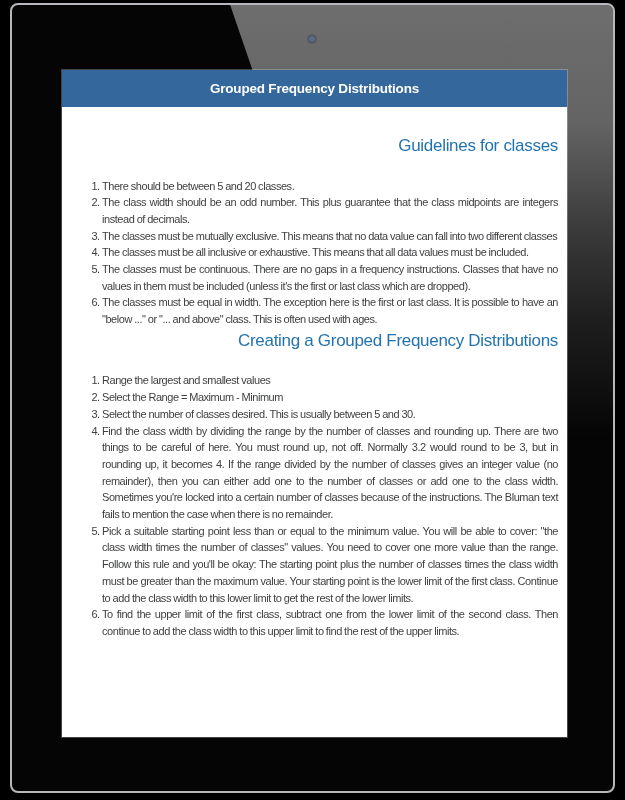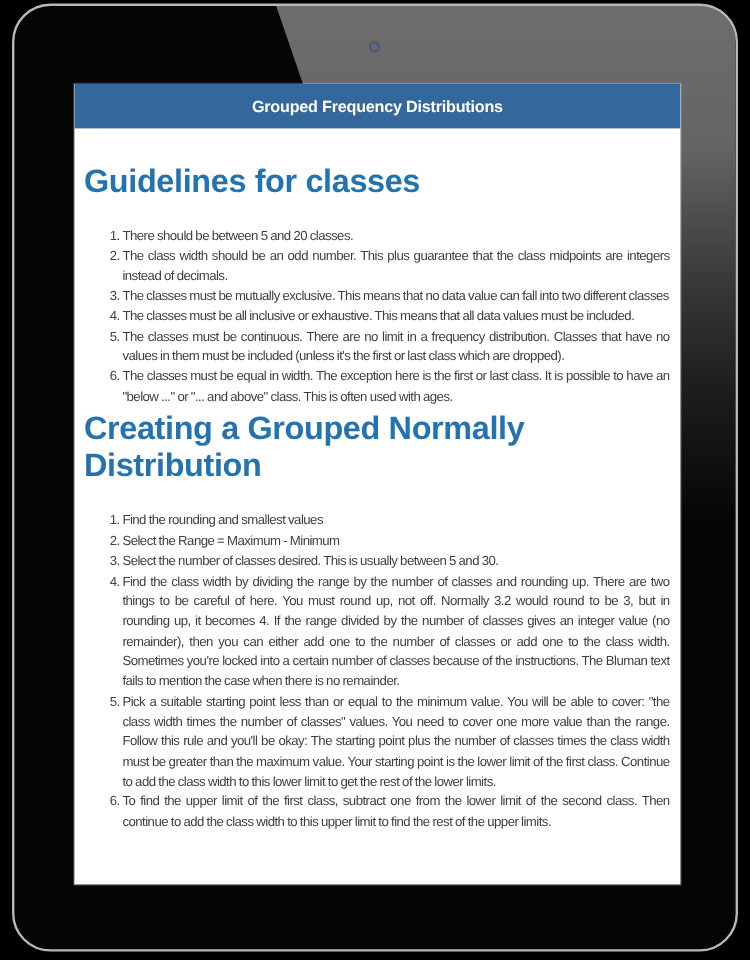--- a/index.html
+++ b/index.html
@@ -8,21 +8,21 @@
     background: #000;
     overflow: hidden;
     font-family: "Liberation Sans", sans-serif;
   }
   .device {
     position: absolute;
     left: 10px; top: 3px;
     width: 601px; height: 786px;
     background: var(--device-body, #050505);
     border: 2px solid var(--device-rim, #b8b8bc);
-    border-radius: 32px;
+    border-radius: 8px;
     overflow: hidden;
     box-sizing: content-box;
   }
   .glare {
     position: absolute; inset: 0;
     clip-path: polygon(36.3% 0, 100% 0, 100% 100%, 81.2% 100%);
     background: linear-gradient(180deg,
       rgba(255,255,255,0.42) 0%,
       rgba(255,255,255,0.38) 15%,
       rgba(255,255,255,0.22) 28%,
@@ -57,25 +57,26 @@
     color: #ffffff;
     font-weight: bold;
     font-size: 13.5px;
     letter-spacing: -0.2px;
   }
   .content {
     padding: 26px 9px 0 8px;
   }
   .section-heading {
     color: var(--heading, #2373b0);
-    font-size: 27px;
-    font-weight: bold;
+    font-size: 17px;
+    font-weight: normal;
     letter-spacing: -0.3px;
     margin: 3px 0 22px 0;
     line-height: 1.15;
+    text-align: right;
   }
   ol.guide-list {
     margin: 0;
     padding-left: 32px;
   }
   ol.guide-list li {
     color: var(--body-text, #3e3f41);
     font-size: 11px;
     line-height: 16.7px;
     letter-spacing: -0.45px;
@@ -94,26 +95,26 @@
     <header class="titlebar">
       <span class="title">Grouped Frequency Distributions</span>
     </header>
     <main class="content">
         <h2 class="section-heading">Guidelines for classes</h2>
         <ol class="guide-list">
           <li><span>There should be between 5 and 20 classes.</span></li>
           <li><span>The class width should be an odd number. This plus guarantee that the class midpoints are integers instead of decimals.</span></li>
           <li><span>The classes must be mutually exclusive. This means that no data value can fall into two different classes</span></li>
           <li><span>The classes must be all inclusive or exhaustive. This means that all data values must be included.</span></li>
-          <li><span>The classes must be continuous. There are no limit in a frequency distribution. Classes that have no values in them must be included (unless it's the first or last class which are dropped).</span></li>
+          <li><span>The classes must be continuous. There are no gaps in a frequency instructions. Classes that have no values in them must be included (unless it's the first or last class which are dropped).</span></li>
           <li><span>The classes must be equal in width. The exception here is the first or last class. It is possible to have an "below ..." or "... and above" class. This is often used with ages.</span></li>
         </ol>
-        <h2 class="section-heading">Creating a Grouped Normally Distribution</h2>
+        <h2 class="section-heading">Creating a Grouped Frequency Distributions</h2>
         <ol class="guide-list">
-          <li><span>Find the rounding and smallest values</span></li>
+          <li><span>Range the largest and smallest values</span></li>
           <li><span>Select the Range = Maximum - Minimum</span></li>
           <li><span>Select the number of classes desired. This is usually between 5 and 30.</span></li>
           <li><span>Find the class width by dividing the range by the number of classes and rounding up. There are two things to be careful of here. You must </span><span class="em">round up</span><span>, not off. Normally 3.2 would round to be 3, but in rounding up, it becomes 4. If the range divided by the number of classes gives an integer value (no remainder), then you can either add one to the number of classes or add one to the class width. Sometimes you're locked into a certain number of classes because of the instructions. The Bluman text fails to mention the case when there is no remainder.</span></li>
           <li><span>Pick a suitable starting point less than or equal to the minimum value. You will be able to cover: "the class width times the number of classes" values. You need to cover one more value than the range. Follow this rule and you'll be okay: </span><span class="em">The starting point plus the number of classes times the class width must be greater than the maximum value.</span><span> Your starting point is the lower limit of the first class. Continue to add the class width to this lower limit to get the rest of the lower limits.</span></li>
           <li><span>To find the upper limit of the first class, subtract one from the lower limit of the second class. Then continue to add the class width to this upper limit to find the rest of the upper limits.</span></li>
         </ol>
       </main>
   </div>
 </div>
 

